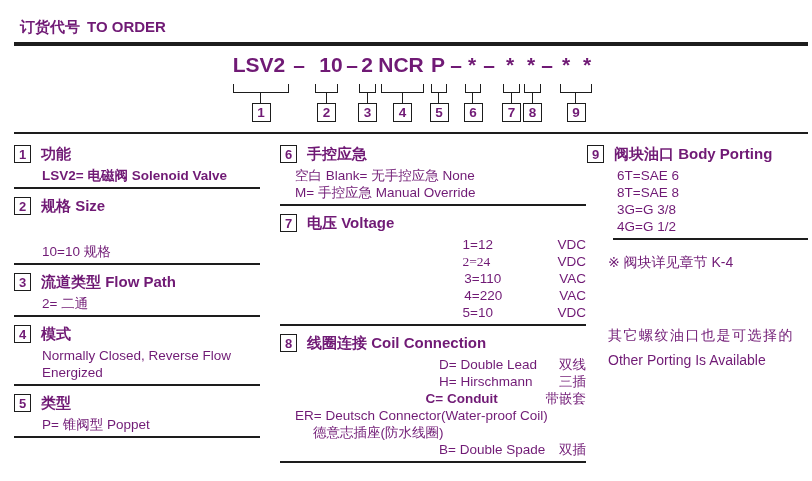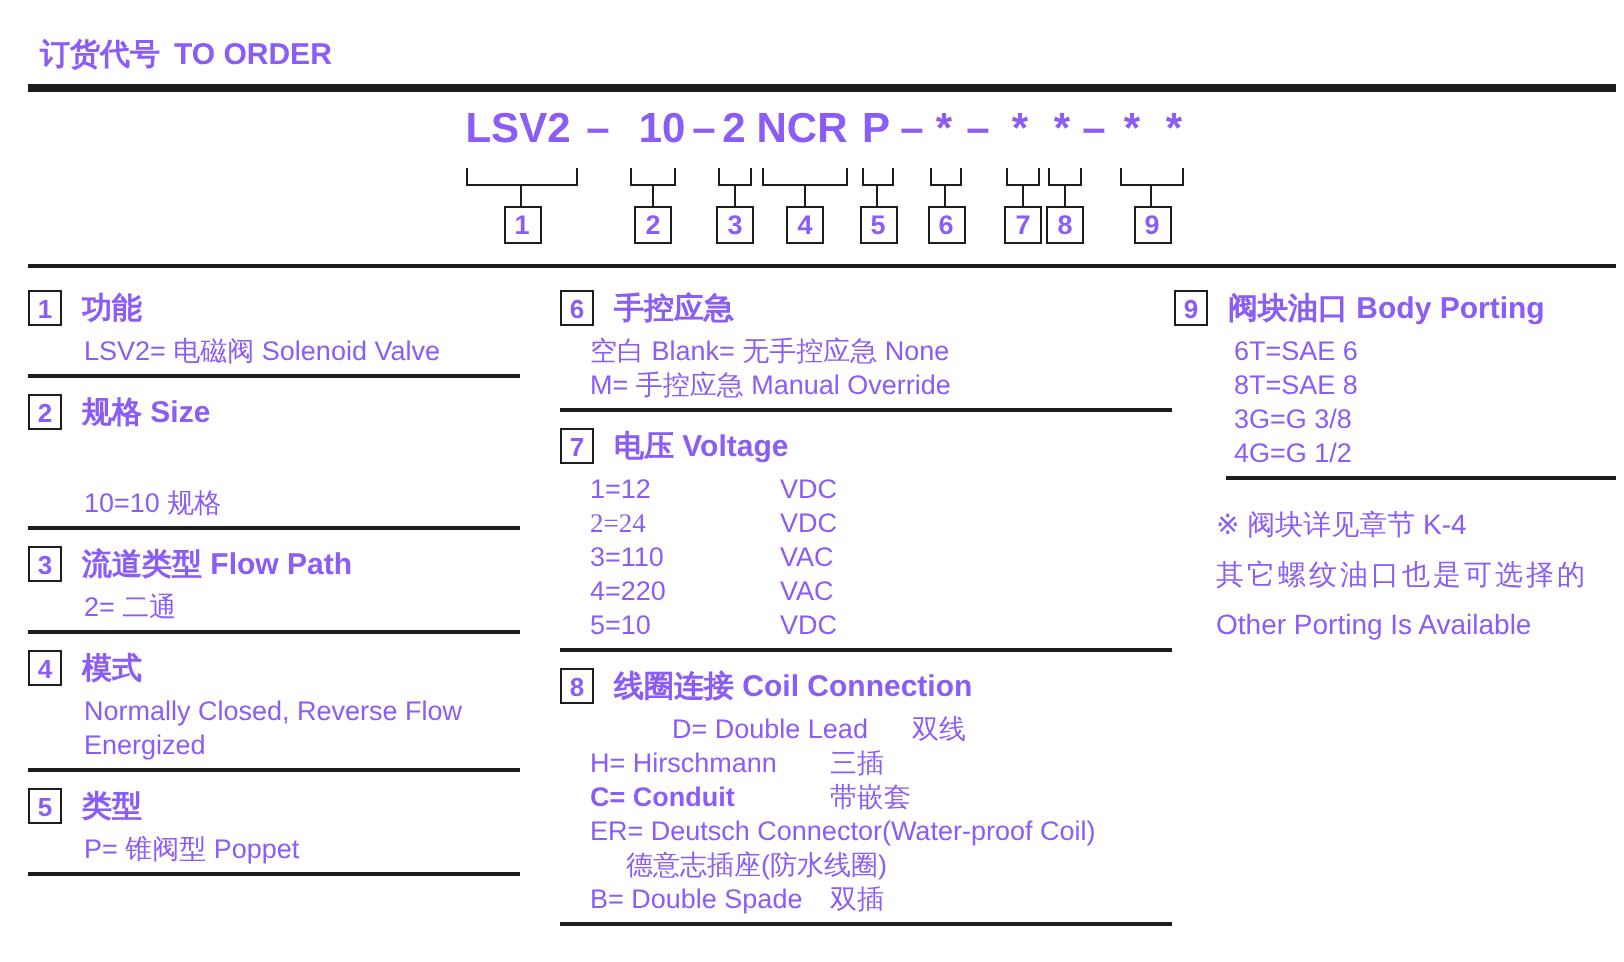--- a/index.html
+++ b/index.html
@@ -1,16 +1,16 @@
 <!DOCTYPE html>
 <html><head>
 <meta charset="utf-8">
 <style>
   html,body{margin:0;padding:0;background:#ffffff;}
-  .page{position:relative;width:812px;height:481px;background:#fff;color:#8b5cf6;
+  .page{position:relative;width:812px;height:481px;background:#fff;color:#701a75;
         font-family:"Liberation Sans","DejaVu Sans",sans-serif;overflow:hidden;}
   .header{position:absolute;left:20px;top:18px;font-weight:bold;font-size:15px;white-space:nowrap;}
   .h-en{margin-left:7px;}
   .rule{position:absolute;background:#1d1d1d;}
   .rule.thick{left:14px;right:4px;top:42px;height:4px;}
   .rule.thin{left:14px;right:4px;top:132px;height:2px;}
   #diagram{position:absolute;left:0;top:0;width:812px;height:132px;}
   .tok{position:absolute;top:53px;transform:translateX(-50%);font-size:21px;font-weight:bold;white-space:pre;}
   .bracket{position:absolute;top:84px;height:9px;border-left:1.5px solid #1d1d1d;
            border-right:1.5px solid #1d1d1d;border-bottom:1.5px solid #1d1d1d;box-sizing:border-box;}
@@ -19,26 +19,26 @@
            font-size:13.5px;font-weight:bold;display:flex;align-items:center;justify-content:center;
            box-sizing:border-box;background:#fff;}
   #columns{position:absolute;left:0;top:143px;width:812px;height:338px;}
   .col{position:absolute;top:0;}
   .sec-header{display:flex;align-items:center;gap:10px;font-size:15px;font-weight:bold;
               height:22px;margin-bottom:2px;}
   .numbox{display:inline-flex;align-items:center;justify-content:center;width:17px;height:18px;
           border:1.5px solid #1d1d1d;font-size:13px;font-weight:bold;box-sizing:border-box;flex:0 0 auto;}
   .sec-body{}
   .line{line-height:17px;font-size:13.5px;white-space:nowrap;}
-  .line.pair{display:flex;}
+  .line.pair{display:flex;justify-content:flex-end;}
   .cell-l{display:inline-block;flex:0 0 auto;}
   .divider{border-top:2px solid #1d1d1d;margin-top:3px;margin-bottom:6px;}
   .section.note{margin-top:10px;}
   .section.note .line{line-height:25px;font-size:14px;}
-  .line.spaced{letter-spacing:1.5px;}
+  .line.spaced{letter-spacing:1.5px;margin-top:48px;}
 </style>
 </head>
 <body>
 
 <div class="page">
   <div class="header">
     <span class="h-cn">订货代号</span><span class="h-en">TO ORDER</span>
   </div>
   <div class="rule thick"></div>
   <div id="diagram">
@@ -86,21 +86,21 @@
       <div class="dia-box" style="left: 566.5px;">9</div>
     </div>
   <div class="rule thin"></div>
   <div id="columns">
       <div class="col" style="left: 14px; width: 246px;">
         <div class="section">
           <div class="sec-header">
             <span class="numbox">1</span>
             <span class="sec-title">功能</span>
           </div>
-          <div class="sec-body" style="padding-left: 28px;">
+          <div class="sec-body" style="padding-left: 28px; font-weight: bold;">
             <div class="line">LSV2= 电磁阀 Solenoid Valve</div>
           </div>
           <div class="divider"></div>
         </div>
         <div class="section">
           <div class="sec-header">
             <span class="numbox">2</span>
             <span class="sec-title">规格 Size</span>
           </div>
           <div class="sec-body" style="padding-left: 28px; margin-top: 26px;">

